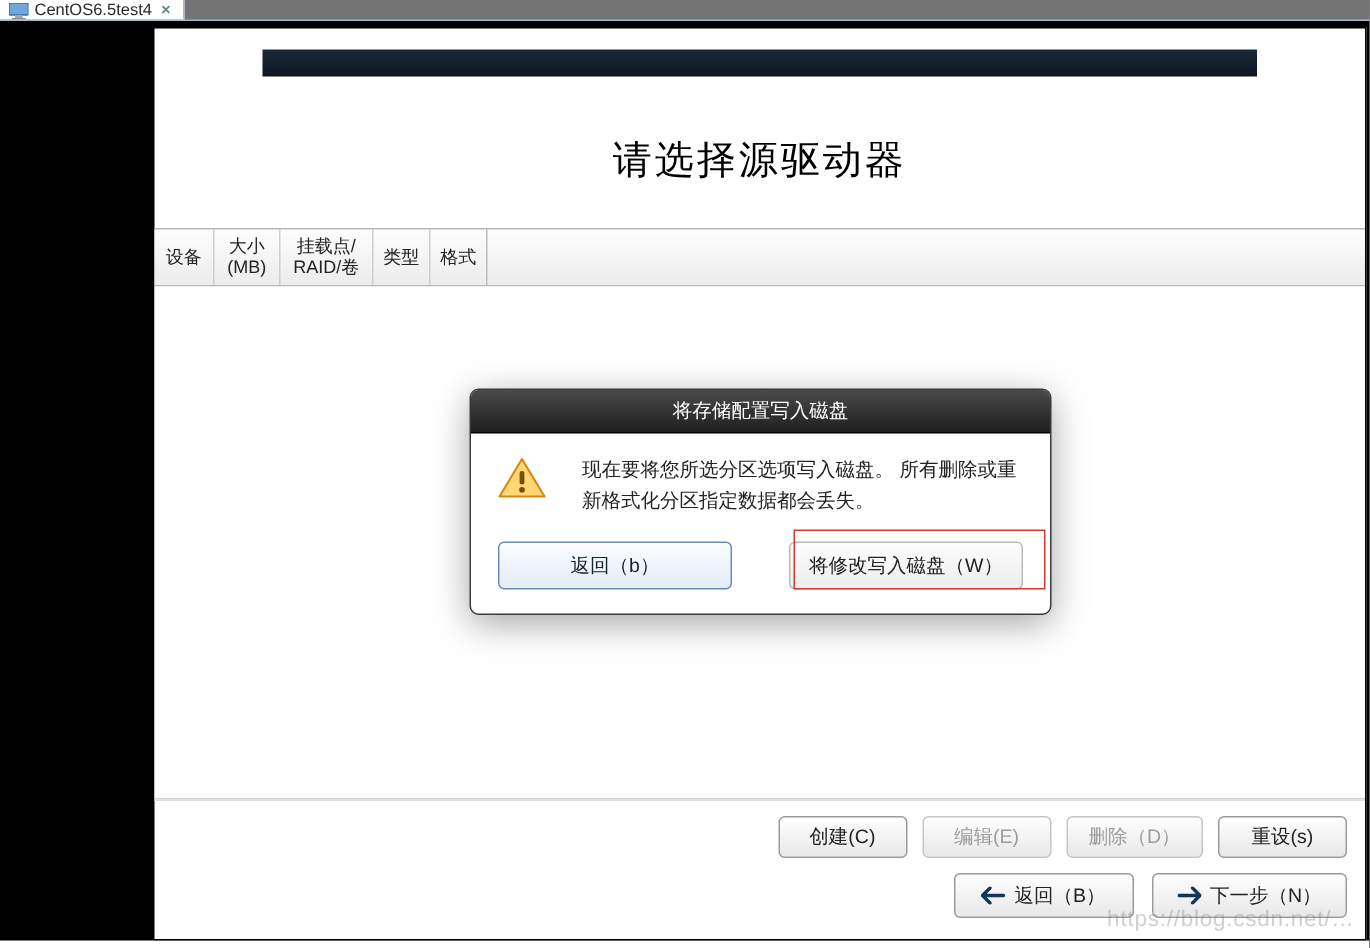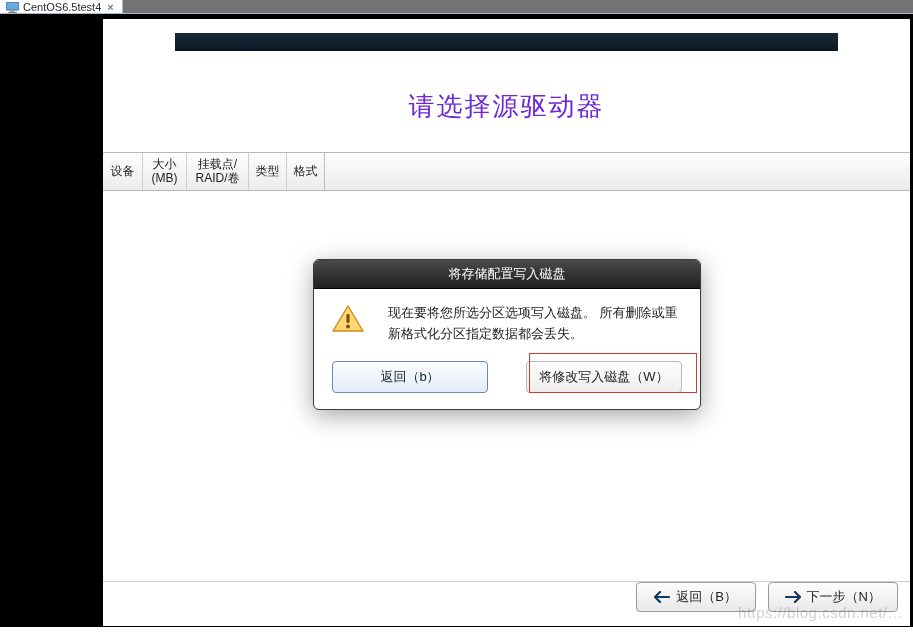--- a/index.html
+++ b/index.html
@@ -56,21 +56,21 @@
   }
   .banner-dark {
     margin: 14px 72px 0 72px;
     height: 18px;
     background: linear-gradient(#1a2a3a, #0d1621);
   }
   .page-title {
     text-align: center;
     font-size: 26px;
     font-weight: 500;
-    color: #6d28d9;
+    color: #000000;
     margin: 38px 0 28px 0;
     letter-spacing: 2px;
   }
   .table-header-row {
     display: flex;
     border-top: 1px solid #b7b7b7;
     border-bottom: 1px solid #b7b7b7;
     background: linear-gradient(#fdfdfd, #ececec);
     font-size: 12px;
     color: #222;
@@ -241,20 +241,26 @@
       </div>
       <div class="th mount">
         <span>挂载点/</span>
         <span>RAID/卷</span>
       </div>
       <div class="th type">类型</div>
       <div class="th fmt">格式</div>
     </div>
     <div class="table-body"></div>
 
+    <div class="action-bar">
+      <div class="btn">创建(C)</div>
+      <div class="btn disabled">编辑(E)</div>
+      <div class="btn disabled">删除（D）</div>
+      <div class="btn">重设(s)</div>
+    </div>
 
     <div class="nav-bar">
       <div class="btn nav">
         <span class="arrow-left">
           <svg viewBox="0 0 16 12">
               <path d="M6 1 L1 6 L6 11 M1 6 H15" stroke="#13365e" stroke-width="2.2" fill="none" stroke-linecap="round" stroke-linejoin="round"></path>
             </svg>
         </span>
         <span>返回（B）</span>
       </div>

